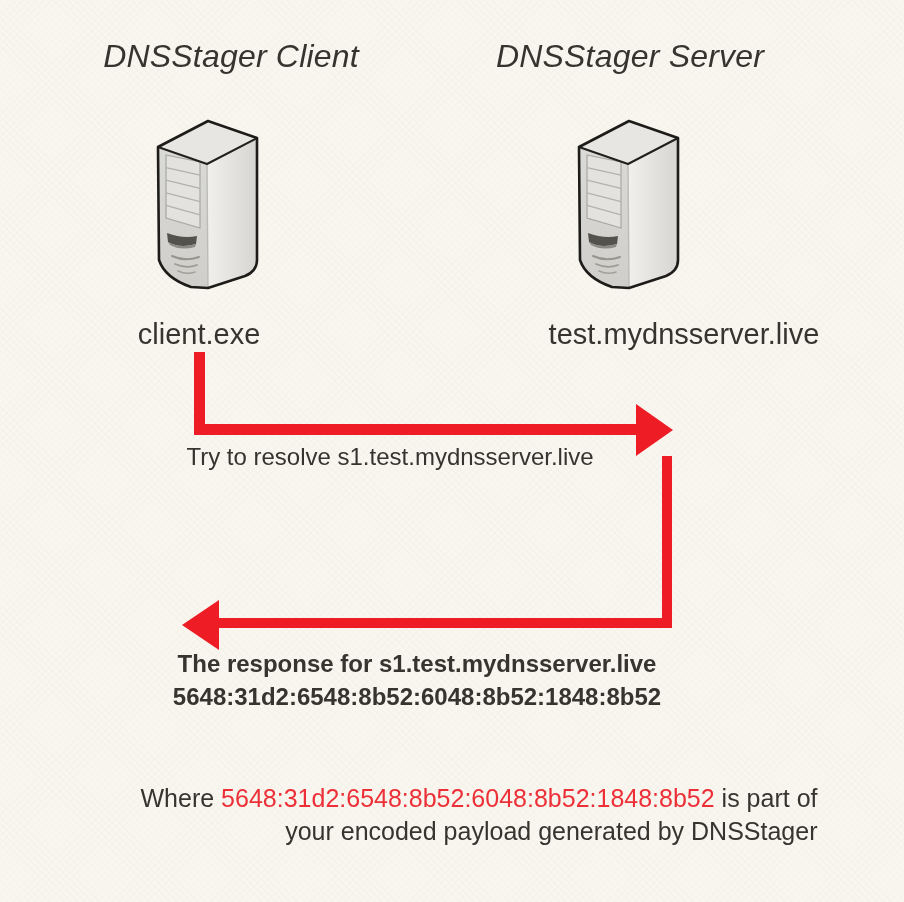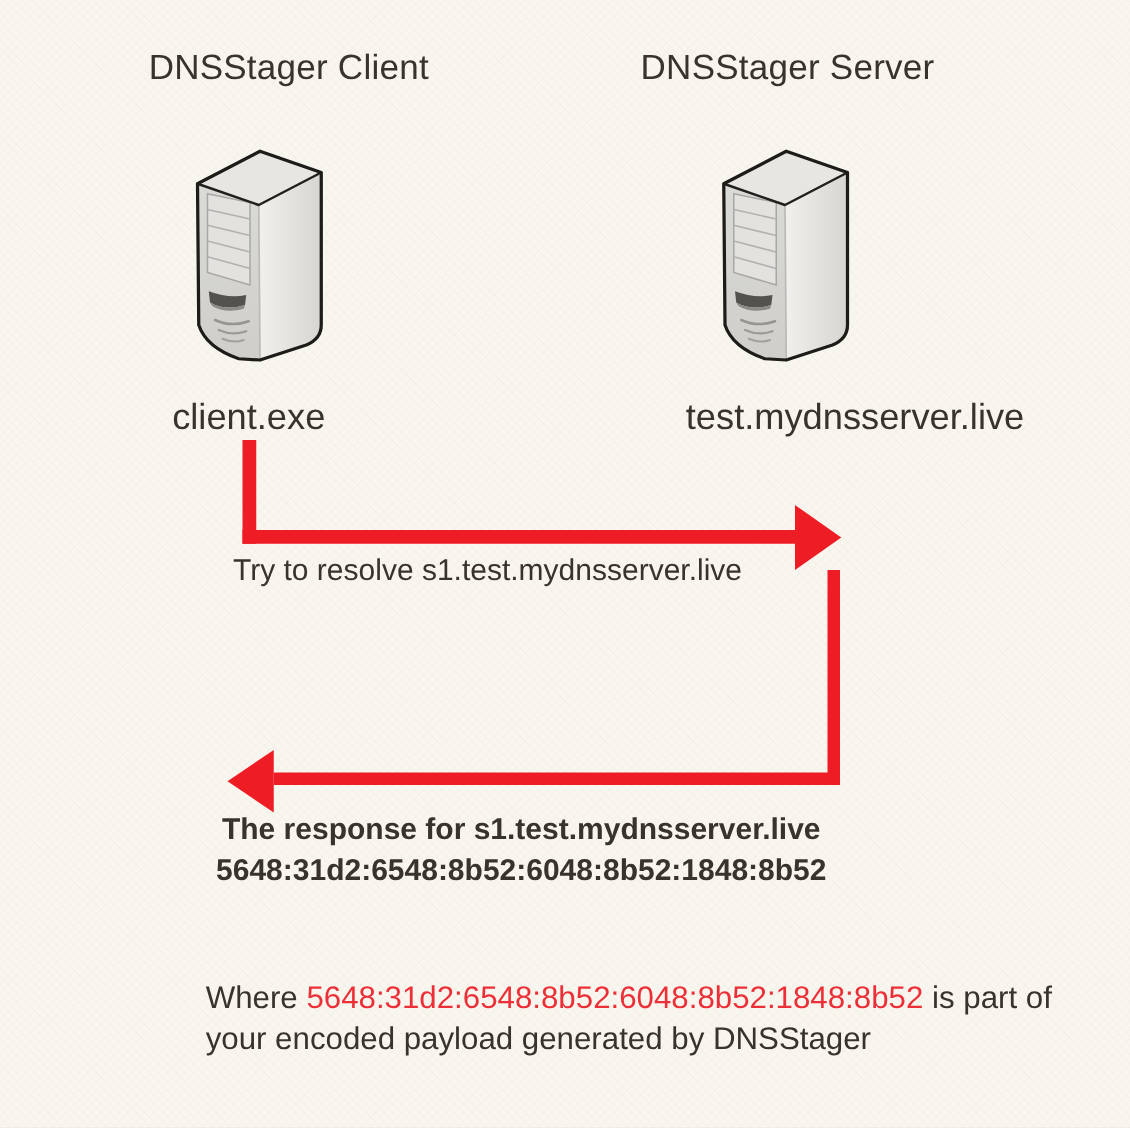--- a/index.html
+++ b/index.html
@@ -11,24 +11,24 @@
     background-image:
       repeating-linear-gradient(45deg, rgba(170,160,130,0.045) 0 1px, transparent 1px 5px),
       repeating-linear-gradient(-45deg, rgba(170,160,130,0.035) 0 1px, transparent 1px 5px);
     overflow:hidden;
     font-family:"Liberation Sans","DejaVu Sans",sans-serif;
     color:var(--text, #37332e);
     font-weight:300;
   }
   .abs { position:absolute; }
   .center-x { transform:translateX(-50%); white-space:nowrap; }
-  .title { font-size:28px; letter-spacing:0.2px; }
+  .title { font-size:32px; letter-spacing:0.2px;font-style:italic; }
   .node-label { font-size:29px; }
   .caption { font-size:24px; line-height:33px; text-align:center; }
-  .note { font-size:25px; line-height:33px; text-align:left;margin-left:24px; }
+  .note { font-size:25px; line-height:33px; text-align:right; }
   .red-text { color:var(--highlight_red, #ed3038); }
   .arrow-seg { position:absolute; background:var(--accent_red, #ee1c24); }
   .arrow-head { position:absolute; width:0; height:0; }
   .arrow-head.right {
     border-top:26px solid transparent;
     border-bottom:26px solid transparent;
     border-left:37px solid var(--accent_red, #ee1c24);
   }
   .arrow-head.left {
     border-top:25px solid transparent;

